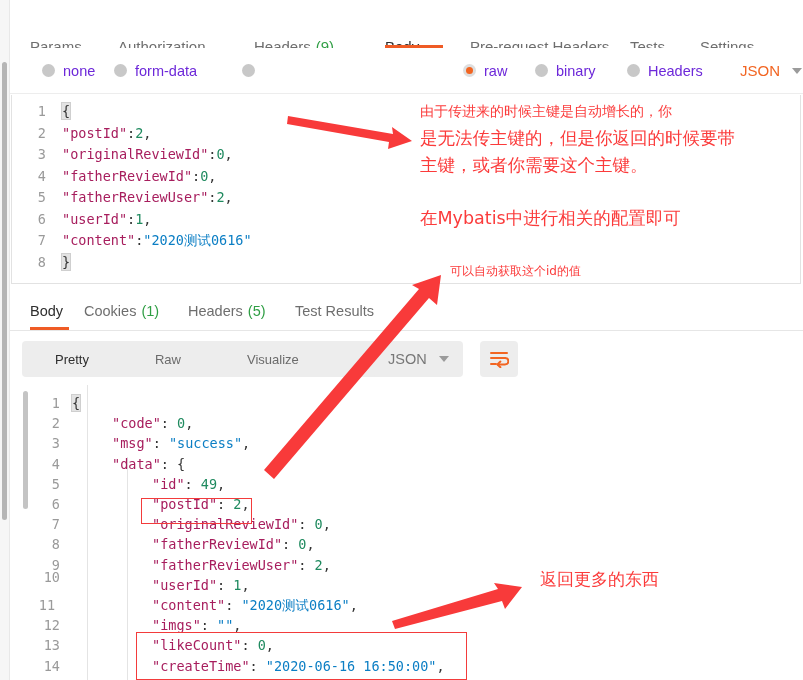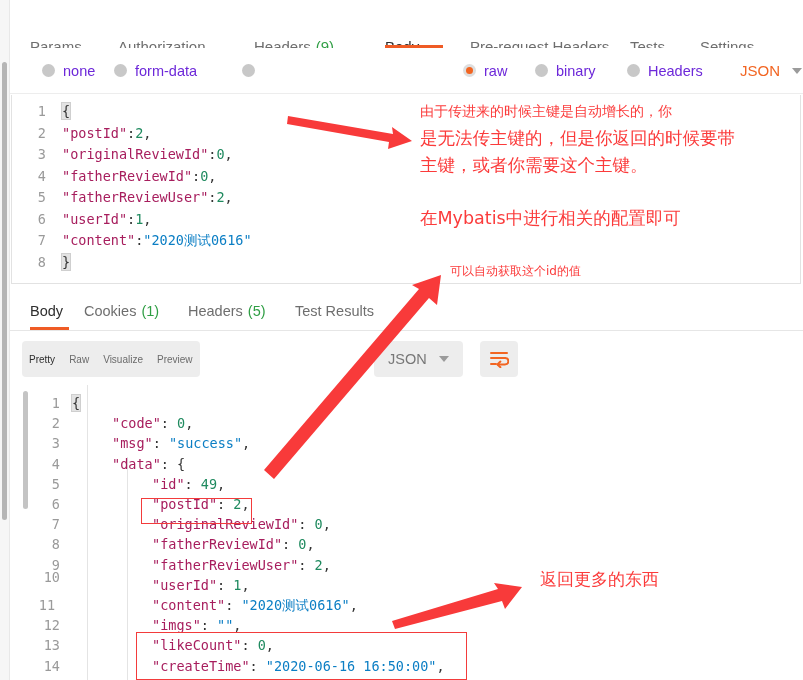--- a/index.html
+++ b/index.html
@@ -196,22 +196,22 @@
     left: 0; top: 0;
     height: 36px;
     background: #ededed;
     border-radius: 4px;
     display: flex;
     align-items: center;
   }
   .seg-btn {
     height: 53px;
     display: flex; align-items: center;
-    padding: 0 7px;
-    font-size: 10px;
+    padding: 0 33px;
+    font-size: 13px;
     color: #6b6b6b;
     cursor: pointer;
     white-space: nowrap;
   }
   .seg-btn.active { color: #2e2e2e; }
   .fmt-select {
     position: absolute;
     top: 0;
     height: 36px;
     background: #ededed;

